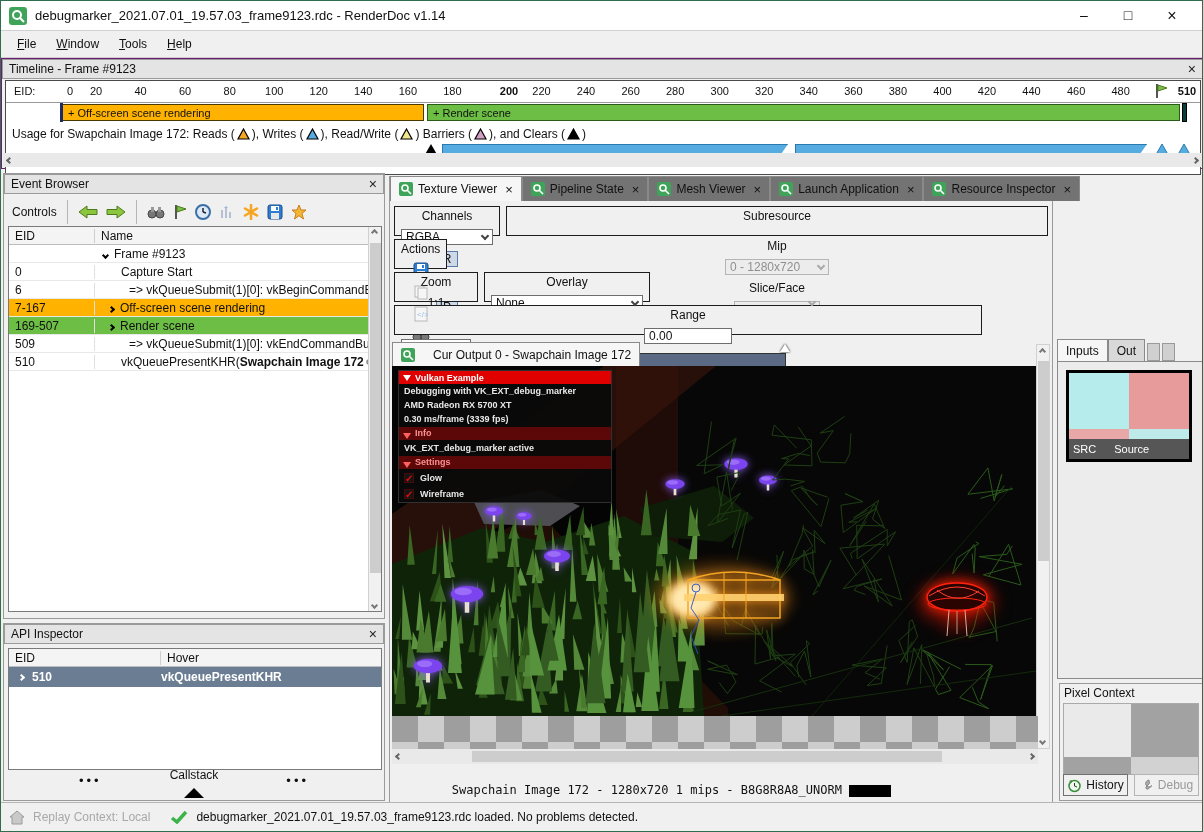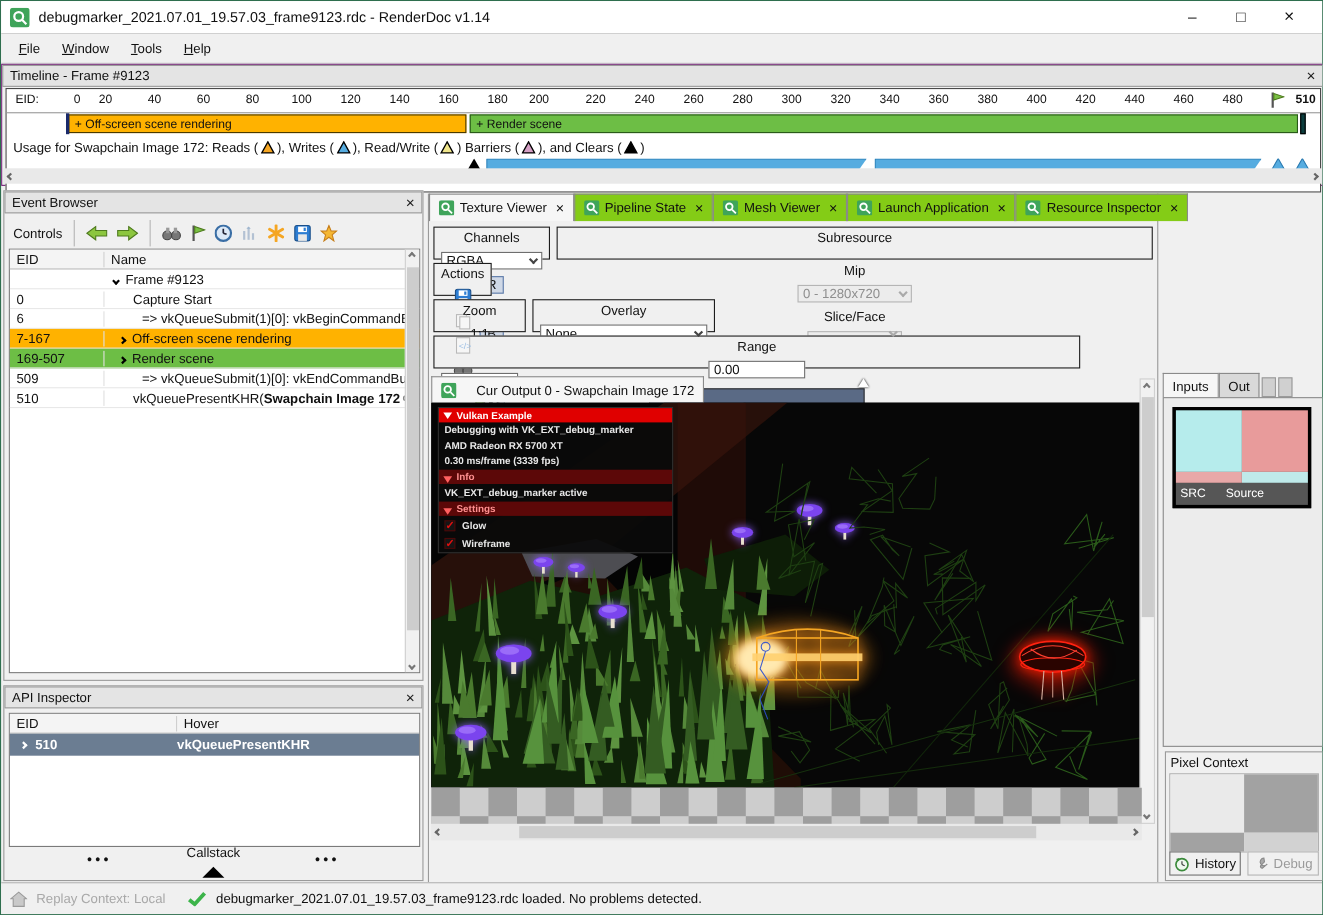--- a/index.html
+++ b/index.html
@@ -75,21 +75,21 @@
   #api-head{display:flex;height:18px;border-bottom:1px solid #bdbdbd;align-items:center;background:#f4f4f4;}
   #api-head .c1{width:152px;padding-left:6px;border-right:1px solid #cfcfcf;}
   #api-row{display:flex;height:20px;align-items:center;background:#6b7d92;color:#fff;font-weight:bold;}
   #api-row .c1{width:152px;padding-left:10px;display:flex;gap:8px;align-items:center;}
   #api-callstack{position:absolute;left:0;right:0;bottom:2px;height:30px;text-align:center;}
   .dots{position:absolute;bottom:10px;font-size:13px;letter-spacing:3px;}
   
   #tviewer{position:absolute;left:388px;top:175px;width:664px;height:627px;background:#f0f0f0;border:1px solid #9a9a9a;border-top:none;}
   #tv-tabs{position:absolute;left:0;top:0;height:25px;display:flex;}
   .tab{display:flex;align-items:center;gap:5px;padding:0 8px;border:1px solid #8a8a8a;border-bottom:none;
-       background:#84cc16;height:25px;font-size:12px;white-space:nowrap;}
+       background:#737373;height:25px;font-size:12px;white-space:nowrap;}
   .tab.active{background:#f6f6f6;}
   .tab .x{font-size:13px;margin-left:3px;}
   #tv-toolbars{position:absolute;left:2px;top:27px;right:2px;}
   .trow{display:flex;gap:6px;margin:3px 2px;}
   #outtab-row{position:absolute;left:2px;top:166px;height:24px;display:flex;}
   .outtab{display:flex;align-items:center;gap:18px;padding:0 8px;border:1px solid #8a8a8a;border-bottom:none;
           background:#f6f6f6;height:24px;}
   #tv-image{position:absolute;left:2px;top:190px;width:646px;height:350px;background:#000;overflow:hidden;}
   #tv-vscroll{position:absolute;right:2px;top:168px;width:14px;height:405px;background:#f1f1f1;border:1px solid #d0d0d0;}
   #tv-checker{position:absolute;left:2px;top:540px;width:646px;height:33px;
@@ -177,21 +177,21 @@
         <span class="tick" style="left:1181px;font-weight:bold;">510</span>
       <span class="tick" style="left: 90px;">20</span>
           <span class="tick" style="left: 134.55px;">40</span>
           <span class="tick" style="left: 179.1px;">60</span>
           <span class="tick" style="left: 223.65px;">80</span>
           <span class="tick" style="left: 268.2px;">100</span>
           <span class="tick" style="left: 312.75px;">120</span>
           <span class="tick" style="left: 357.3px;">140</span>
           <span class="tick" style="left: 401.85px;">160</span>
           <span class="tick" style="left: 446.4px;">180</span>
-          <span class="tick" style="left: 484px;">200</span>
+          <span class="tick" style="left: 503px; font-weight: bold;">200</span>
           <span class="tick" style="left: 535.5px;">220</span>
           <span class="tick" style="left: 580.05px;">240</span>
           <span class="tick" style="left: 624.6px;">260</span>
           <span class="tick" style="left: 669.15px;">280</span>
           <span class="tick" style="left: 713.7px;">300</span>
           <span class="tick" style="left: 758.25px;">320</span>
           <span class="tick" style="left: 802.8px;">340</span>
           <span class="tick" style="left: 847.35px;">360</span>
           <span class="tick" style="left: 891.9px;">380</span>
           <span class="tick" style="left: 936.45px;">400</span>
@@ -979,20 +979,26 @@
       <span class="chR abs" style="transform:rotate(-135deg);border-color:#777;left:3px;top:4px;"></span>
       <span class="chR abs" style="transform:rotate(45deg);border-color:#777;left:3px;bottom:4px;"></span>
       <div class="vthumb" style="top:16px;height:200px;"></div>
     </div>
     <div id="tv-checker"></div>
     <div id="tv-hscroll">
       <span class="chR" style="transform:rotate(135deg);border-color:#666;"></span>
       <div class="abs" style="left:80px;width:470px;height:11px;top:2px;background:#cdcdcd;"></div>
       <span class="chR" style="transform:rotate(-45deg);border-color:#666;"></span>
     </div>
+    <div id="tv-status">
+      <div class="mono">
+        <span>Swapchain Image 172 - 1280x720 1 mips - B8G8R8A8_UNORM </span><span style="display:inline-block;width:42px;height:12px;background:#000;vertical-align:middle;"></span>
+      </div>
+      <div class="mono">Hover -    0,    0 (0.0000, 0.0000)  - Right click to pick a pixel</div>
+    </div>
   </div>
 
   <div id="rpanel">
     <div id="rp-tabs">
       <div class="rtab active">Inputs</div>
       <div class="rtab">Out</div>
       <div class="rtab-btn"></div>
       <div class="rtab-btn"></div>
     </div>
     <div id="rp-body">

